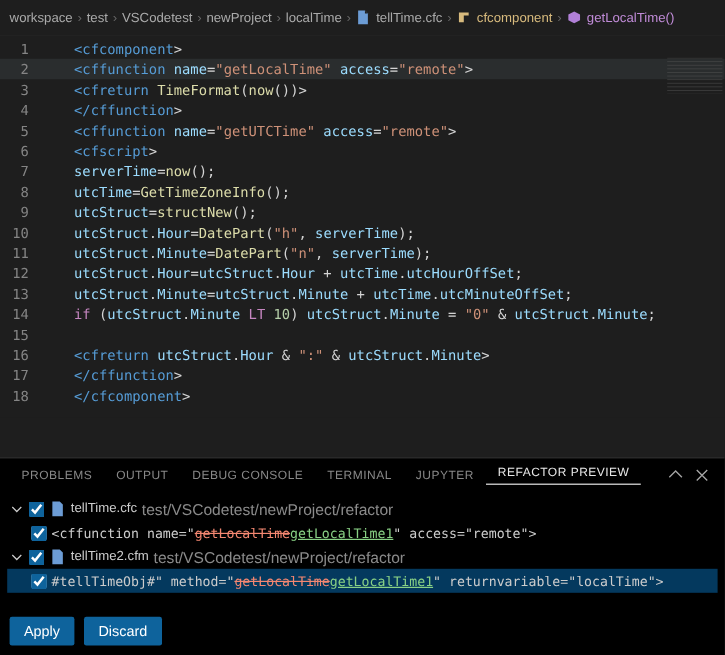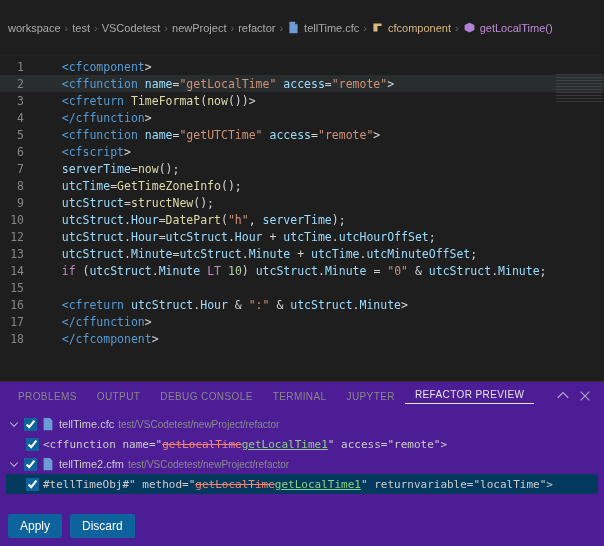--- a/index.html
+++ b/index.html
@@ -11,21 +11,21 @@
     width: 604px;
     height: 546px;
     overflow: hidden;
     display: flex;
     flex-direction: column;
   }
   .breadcrumb {
     display: flex;
     align-items: flex-end;
     gap: 4px;
-    padding: 21px 8px;
+    padding: 8px 8px;
     font-size: 11px;
     color: #aaa;
     border-bottom: 1px solid #222;
     background: #1e1e1e;
     white-space: nowrap;
   }
   .breadcrumb .sep { color: #666; }
   .breadcrumb .ico { width: 13px; height: 13px; display: inline-flex; }
   .breadcrumb .yellow { color: #d7ba7d; }
   .breadcrumb .purple { color: #c08bd7; }
@@ -61,21 +61,21 @@
   .t-attr  { color: #9cdcfe; }      
   .t-str   { color: #ce9178; }      
   .t-fn    { color: #dcdcaa; }      
   .t-kw    { color: #c586c0; }      
   .t-id    { color: #9cdcfe; }      
   .t-punc  { color: #d4d4d4; }
   .t-num   { color: #b5cea8; }
   .gap { flex: 1 1 auto; background: #1e1e1e; min-height: 20px; }
 
   .panel {
-    background: #4c1d95;
+    background: #000000;
     border-top: 1px solid #333;
   }
   .panel-tabs {
     display: flex;
     align-items: center;
     padding: 0 8px;
     height: 28px;
     font-size: 10px;
     letter-spacing: 0.4px;
     color: #888;
@@ -97,21 +97,21 @@
     padding-left: 2px;
   }
   .row.indent1 { padding-left: 20px; }
   .row.sel { background: #04395e; color: #fff; }
   .chev { width: 12px; display:inline-flex; color:#ccc; }
   .chk {
     width: 13px; height: 13px;
     accent-color: #0e639c;
   }
   .file-ico { width: 14px; height: 14px; display:inline-flex; }
-  .dim { color: #8a8a8a; font-size: 10px; }
+  .dim { color: #8a8a8a; font-size: 13px; }
   .snip { font-family: Menlo, Consolas, monospace; font-size: 11px; color: #ccc; }
   .old { color: #f48771; text-decoration: line-through; }
   .new { color: #89d185; text-decoration: underline; }
 
   .footer {
     padding: 10px 8px 8px 8px;
     display: flex;
     gap: 8px;
   }
   .btn {
@@ -131,21 +131,21 @@
 
 <div class="breadcrumb">
   <span>workspace</span>
   <span class="sep">›</span>
   <span>test</span>
   <span class="sep">›</span>
   <span>VSCodetest</span>
   <span class="sep">›</span>
   <span>newProject</span>
   <span class="sep">›</span>
-  <span>refactor</span>
+  <span>localTime</span>
   <span class="sep">›</span>
   <span class="ico">
     <svg viewBox="0 0 16 16" width="13" height="13">
         <path fill="#6c9cd5" d="M3 1h7l3 3v11H3z"></path>
         <path fill="#1e1e1e" d="M10 1v3h3"></path>
       </svg>
   </span>
   <span>tellTime.cfc</span>
   <span class="sep">›</span>
   <span class="ico">
@@ -197,20 +197,24 @@
       <span class="gutter">8</span>
       <span class="code"><span>    </span><span class="t-id">utcTime</span><span class="t-punc">=</span><span class="t-fn">GetTimeZoneInfo</span><span class="t-punc">();</span></span>
     </div>
     <div class="line">
       <span class="gutter">9</span>
       <span class="code"><span>    </span><span class="t-id">utcStruct</span><span class="t-punc">=</span><span class="t-fn">structNew</span><span class="t-punc">();</span></span>
     </div>
     <div class="line">
       <span class="gutter">10</span>
       <span class="code"><span>    </span><span class="t-id">utcStruct</span><span class="t-punc">.</span><span class="t-id">Hour</span><span class="t-punc">=</span><span class="t-fn">DatePart</span><span class="t-punc">(</span><span class="t-str">"h"</span><span class="t-punc">, </span><span class="t-id">serverTime</span><span class="t-punc">);</span></span>
+    </div>
+    <div class="line">
+      <span class="gutter">11</span>
+      <span class="code"><span>    </span><span class="t-id">utcStruct</span><span class="t-punc">.</span><span class="t-id">Minute</span><span class="t-punc">=</span><span class="t-fn">DatePart</span><span class="t-punc">(</span><span class="t-str">"n"</span><span class="t-punc">, </span><span class="t-id">serverTime</span><span class="t-punc">);</span></span>
     </div>
     <div class="line">
       <span class="gutter">12</span>
       <span class="code"><span>    </span><span class="t-id">utcStruct</span><span class="t-punc">.</span><span class="t-id">Hour</span><span class="t-punc">=</span><span class="t-id">utcStruct</span><span class="t-punc">.</span><span class="t-id">Hour</span><span class="t-punc"> + </span><span class="t-id">utcTime</span><span class="t-punc">.</span><span class="t-id">utcHourOffSet</span><span class="t-punc">;</span></span>
     </div>
     <div class="line">
       <span class="gutter">13</span>
       <span class="code"><span>    </span><span class="t-id">utcStruct</span><span class="t-punc">.</span><span class="t-id">Minute</span><span class="t-punc">=</span><span class="t-id">utcStruct</span><span class="t-punc">.</span><span class="t-id">Minute</span><span class="t-punc"> + </span><span class="t-id">utcTime</span><span class="t-punc">.</span><span class="t-id">utcMinuteOffSet</span><span class="t-punc">;</span></span>
     </div>
     <div class="line">

